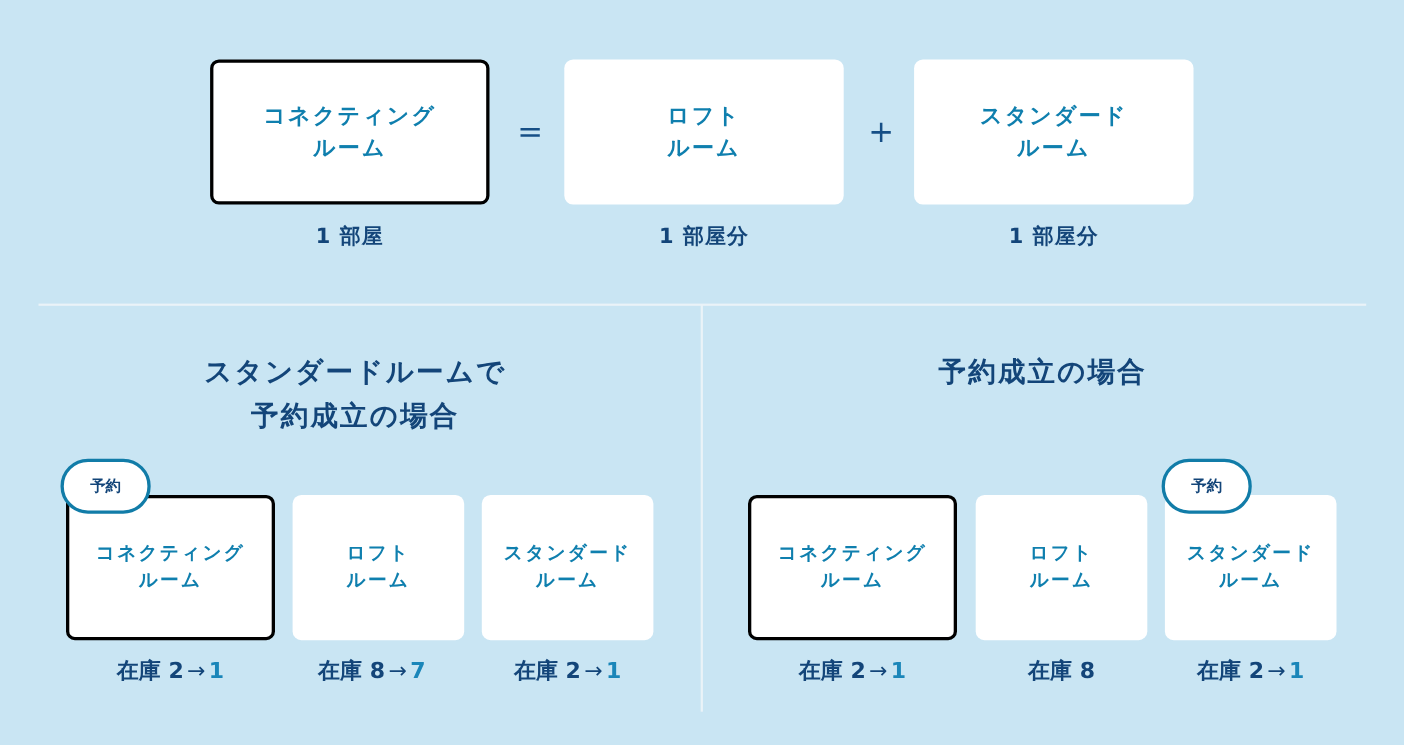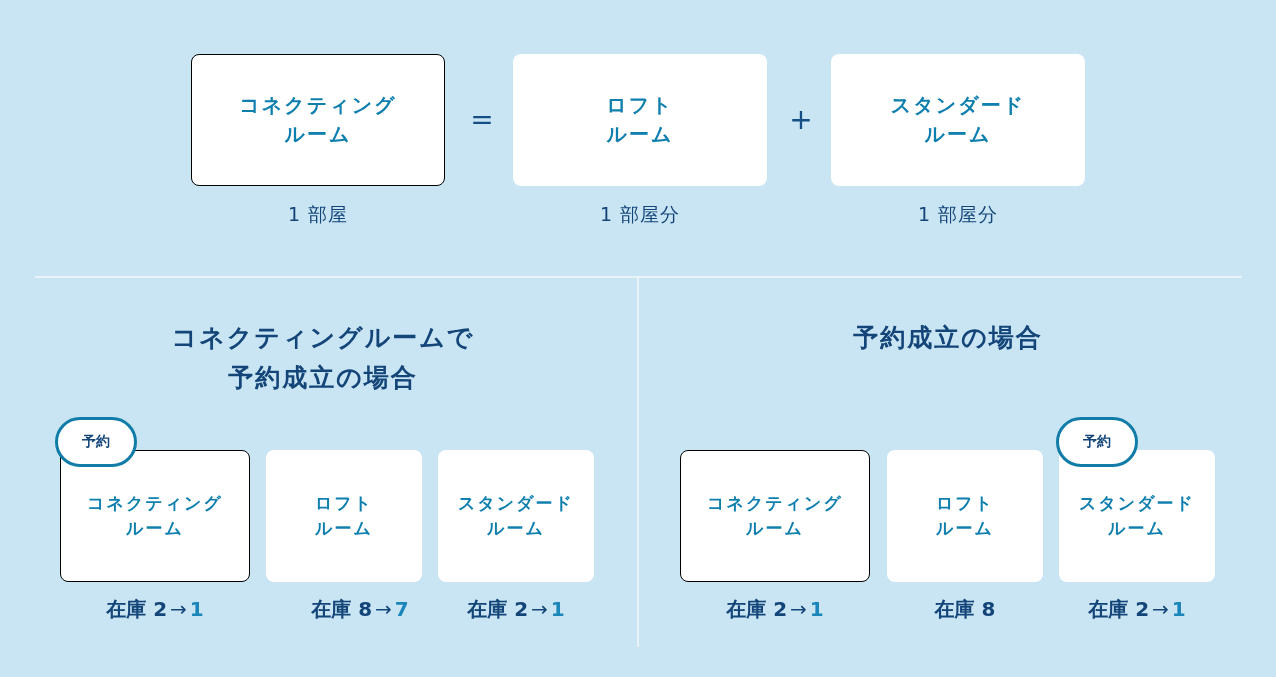--- a/index.html
+++ b/index.html
@@ -14,36 +14,36 @@
     background: #ffffff;
     border-radius: 8px;
     display: flex;
     align-items: center;
     justify-content: center;
     text-align: center;
     color: #0f7fae;
     font-weight: bold;
     letter-spacing: 2px;
   }
-  .card.hl { border: 1px solid #000000; }
+  .card.hl { border: 3px solid #000000; }
   .card .t { display: block; line-height: 1.45; }
   .top-card { top: 54px; width: 254px; height: 132px; font-size: 20px; }
   .op {
     position: absolute;
     top: 106px;
     font-size: 28px;
     color: #164f86;
     font-weight: normal;
     width: 40px;
     text-align: center;
     line-height: 28px;
   }
   .caption {
     position: absolute;
-    font-weight: normal;
+    font-weight: bold;
     color: #134579;
     text-align: center;
     font-size: 19px;
     letter-spacing: 1px;
   }
   .hline { position: absolute; left: 35px; top: 276px; width: 1207px; height: 2px; background: #eaf3f8; }
   .vline { position: absolute; left: 637px; top: 277px; width: 2px; height: 370px; background: #eaf3f8; }
   .section-title {
     position: absolute;
     top: 318px;
@@ -112,21 +112,21 @@
     <span class="t">スタンダード</span>
     <span class="t">ルーム</span>
   </div>
 </div>
 <div class="caption" style="left:831px; width:254px; top:202px;">1 部屋分</div>
 
 <div class="hline"></div>
 <div class="vline"></div>
 
 <div class="section-title" style="left:43px;">
-  <div>コネクティングルームで</div>
+  <div>スタンダードルームで</div>
   <div>予約成立の場合</div>
 </div>
 
 <div class="badge" style="left:55px;">予約</div>
 
 <div class="card small-card hl" style="left:60px; width:190px;">
   <div>
     <span class="t">コネクティング</span>
     <span class="t">ルーム</span>
   </div>
@@ -134,21 +134,21 @@
 <div class="stock" style="left:60px; width:190px;">
   <span>在庫 2</span><span class="arrow">→</span><span class="after">1</span>
 </div>
 
 <div class="card small-card" style="left:266px; width:156px;">
   <div>
     <span class="t">ロフト</span>
     <span class="t">ルーム</span>
   </div>
 </div>
-<div class="stock" style="left:282px; width:156px;">
+<div class="stock" style="left:260px; width:156px;">
   <span>在庫 8</span><span class="arrow">→</span><span class="after">7</span>
 </div>
 
 <div class="card small-card" style="left:438px; width:156px;">
   <div>
     <span class="t">スタンダード</span>
     <span class="t">ルーム</span>
   </div>
 </div>
 <div class="stock" style="left:438px; width:156px;">

